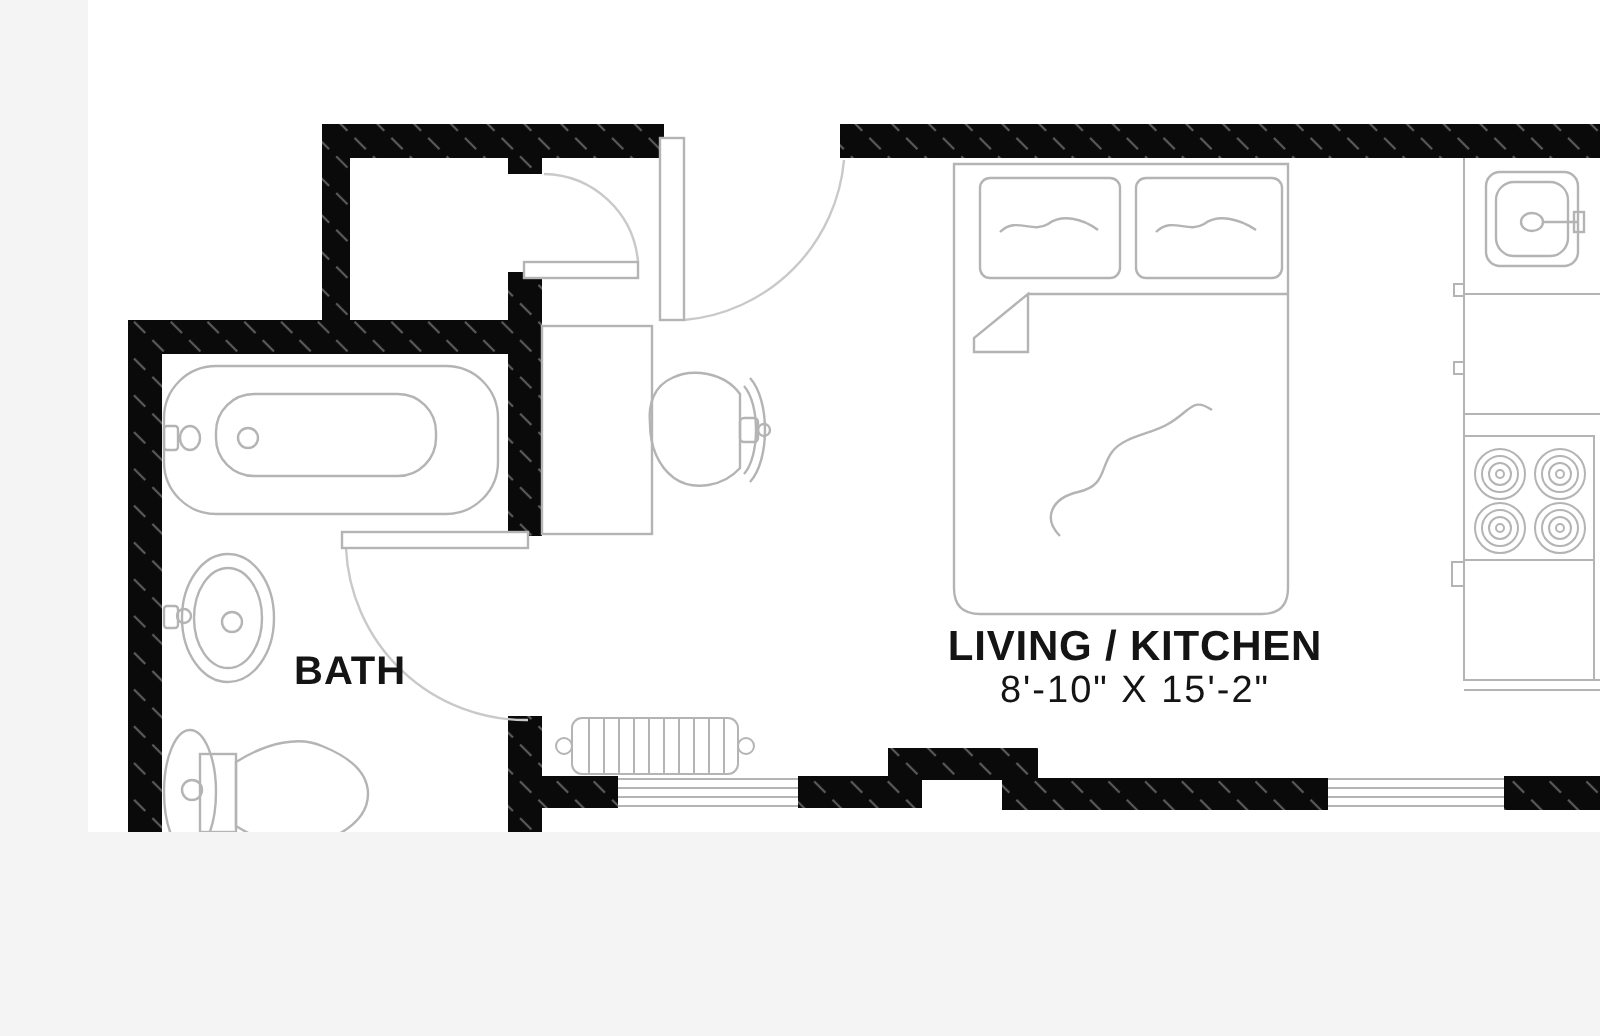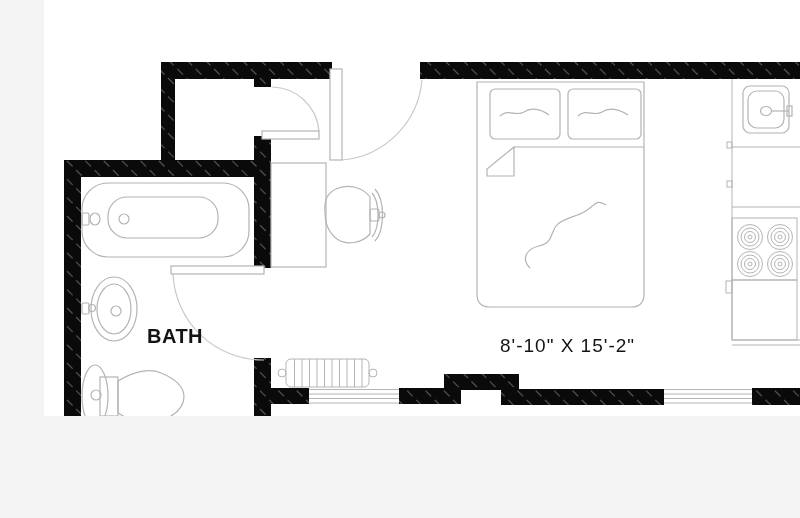--- a/index.html
+++ b/index.html
@@ -185,15 +185,16 @@
       <g>
         <circle cx="736" cy="264" r="12.5"></circle>
           <circle cx="736" cy="264" r="9"></circle>
           <circle cx="736" cy="264" r="5.5"></circle>
           <circle cx="736" cy="264" r="2"></circle>
       </g>
     </g>
   </svg>
 
   <div class="label label-bath">BATH</div>
+  <div class="label label-lk">LIVING / KITCHEN</div>
   <div class="label label-dims">8'-10" X 15'-2"</div>
 
 </div>
 
 </body></html>

